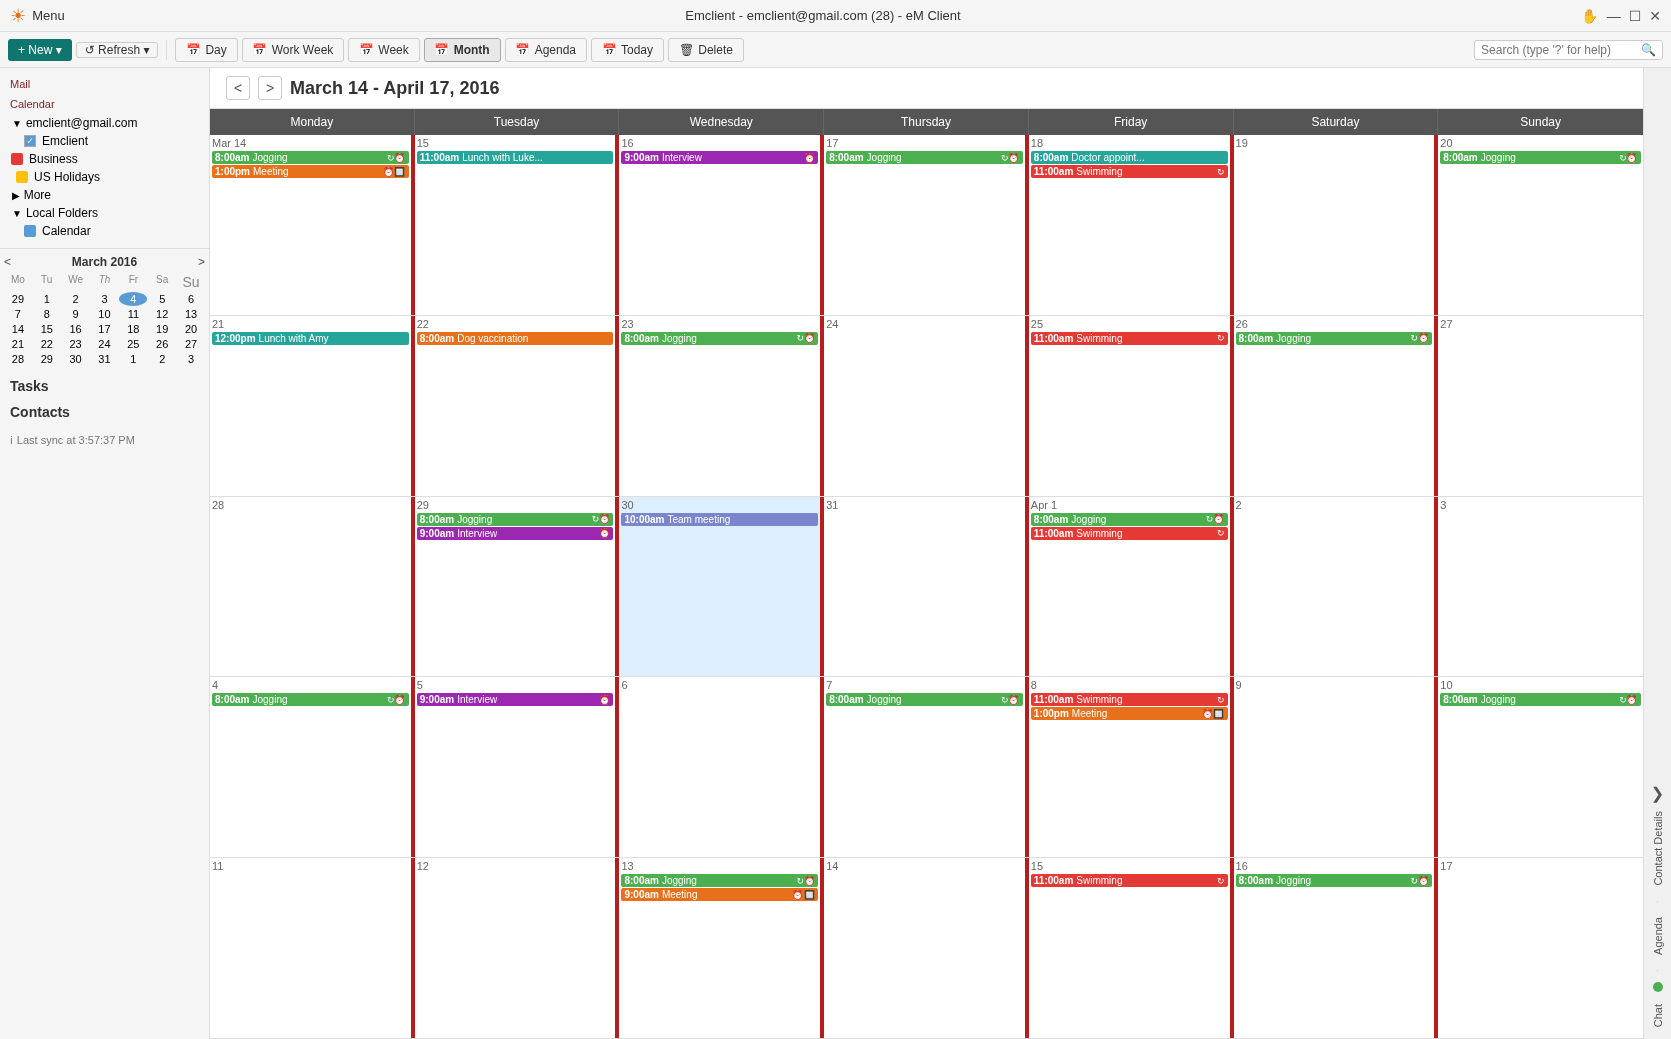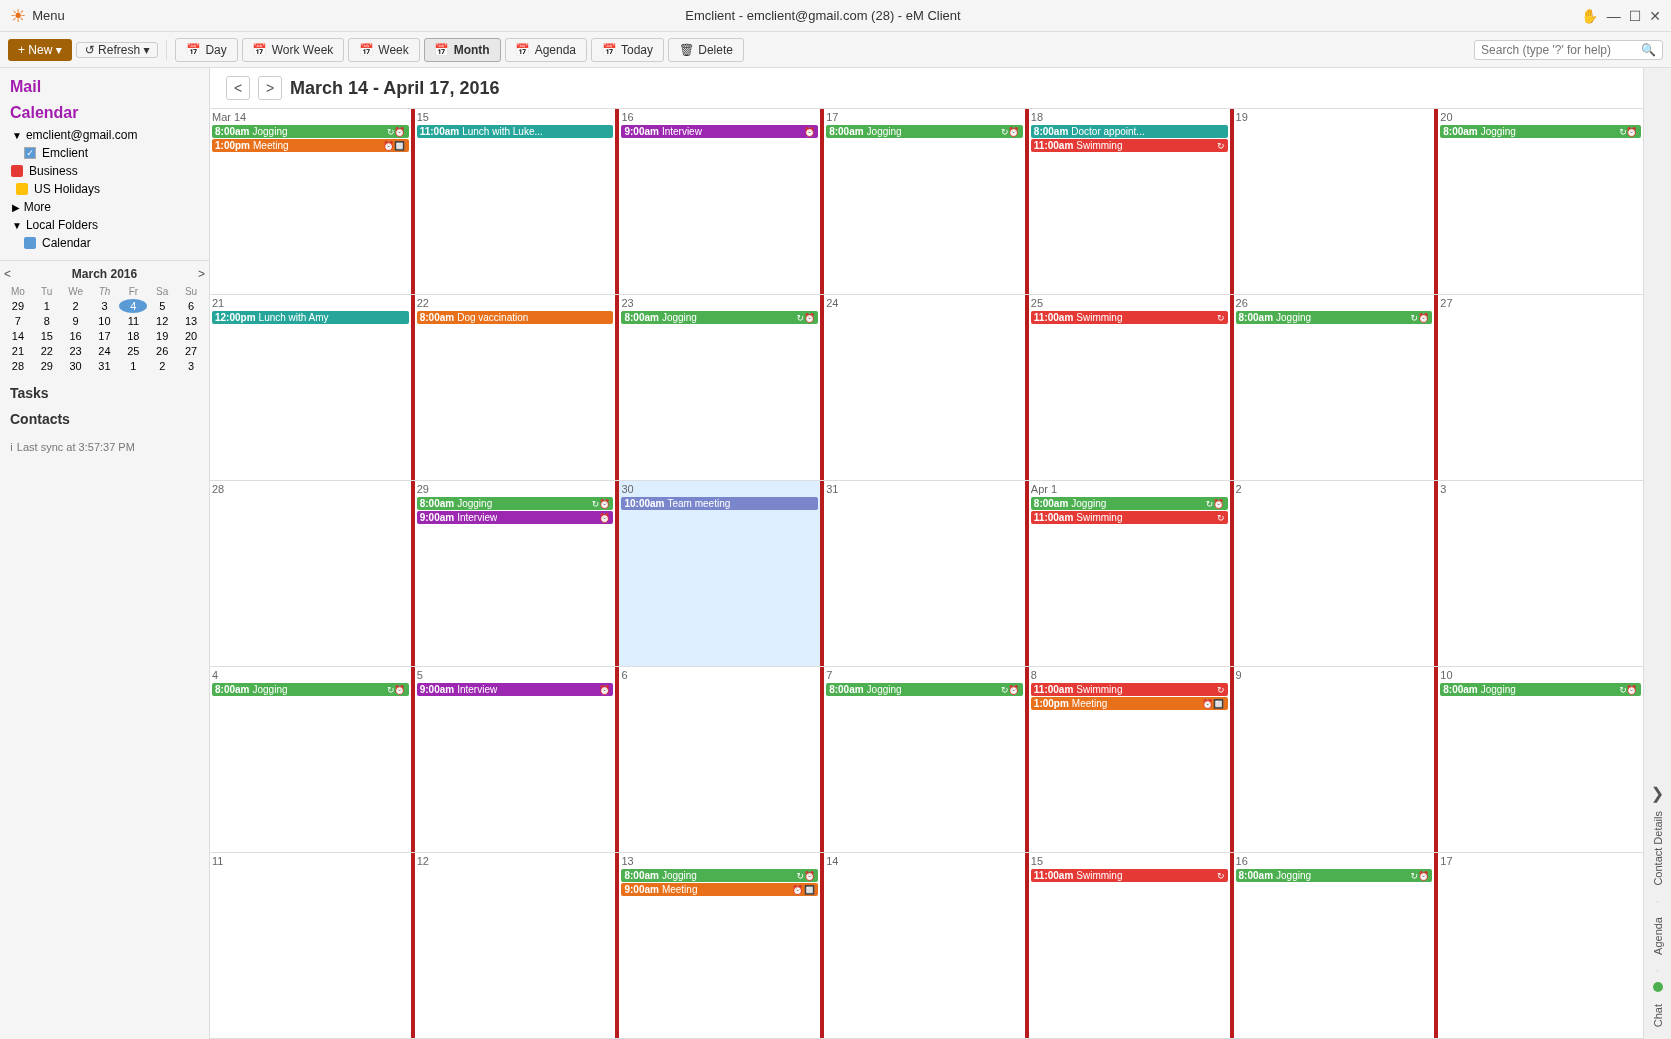--- a/index.html
+++ b/index.html
@@ -8,34 +8,34 @@
     
     .titlebar { display: flex; align-items: center; background: #f5f5f5; border-bottom: 1px solid #ddd; height: 32px; padding: 0 10px; }
     .titlebar-logo { color: #e8701a; font-size: 18px; margin-right: 6px; }
     .titlebar-menu { font-size: 13px; color: #333; }
     .titlebar-title { flex: 1; text-align: center; font-size: 13px; color: #333; }
     .titlebar-controls { display: flex; gap: 8px; }
     .titlebar-controls span { cursor: pointer; font-size: 14px; color: #555; }
 
     
     .toolbar { display: flex; align-items: center; background: #f5f5f5; border-bottom: 1px solid #ddd; height: 36px; padding: 0 8px; gap: 4px; }
-    .btn-new { background: #a16207; color: white; border: none; padding: 4px 10px; border-radius: 3px; cursor: pointer; font-size: 12px; display: flex; align-items: center; gap: 4px; }
+    .btn-new { background: #0f766e; color: white; border: none; padding: 4px 10px; border-radius: 3px; cursor: pointer; font-size: 12px; display: flex; align-items: center; gap: 4px; }
     .btn-refresh { background: none; border: 1px solid #ccc; padding: 0 8px; border-radius: 3px; cursor: pointer; font-size: 12px; color: #333; }
     .toolbar-sep { flex: 0 0 1px; background: #ddd; height: 20px; margin: 0 4px; }
     .toolbar-nav-btn { background: none; border: 1px solid #ccc; padding: 4px 10px; border-radius: 3px; cursor: pointer; font-size: 12px; color: #333; display: flex; align-items: center; gap: 4px; }
     .toolbar-nav-btn.active { background: #e8e8e8; border-color: #aaa; font-weight: bold; }
     .toolbar-search { margin-left: auto; display: flex; align-items: center; border: 1px solid #ccc; border-radius: 3px; padding: 2px 6px; background: white; }
     .toolbar-search input { border: none; outline: none; font-size: 12px; color: #999; width: 160px; }
 
     
     .main { display: flex; flex: 1; overflow: hidden; }
 
     
     .sidebar { width: 210px; background: #f5f5f5; border-right: 1px solid #ddd; display: flex; flex-direction: column; overflow-y: auto; padding: 6px 0; }
-    .sidebar-section-title { font-size: 16px; font-weight: bold; color: #a21caf; padding: 4px 10px; }
+    .sidebar-section-title { font-size: 11px; font-weight: normal; color: #7f1d1d; padding: 4px 10px; }
     .sidebar-item { display: flex; align-items: center; padding: 2px 12px; cursor: pointer; font-size: 12px; }
     .sidebar-item .color-box { width: 12px; height: 12px; border-radius: 2px; margin-right: 6px; flex-shrink: 0; }
     .mini-cal { padding: 4px; }
     .mini-cal-header { display: flex; align-items: center; justify-content: space-between; font-size: 12px; font-weight: bold; color: #333; margin-bottom: 4px; }
     .mini-cal-header button { background: none; border: none; cursor: pointer; font-size: 12px; color: #555; }
     .mini-cal-grid { display: grid; grid-template-columns: repeat(7, 1fr); gap: 1px; }
     .mini-cal-grid .day-header { text-align: center; font-size: 10px; color: #888; padding: 1px; }
     .mini-cal-grid .day { text-align: center; font-size: 11px; padding: 1px; cursor: pointer; border-radius: 2px; }
     .sidebar-nav { display: flex; flex-direction: column; gap: 2px; padding: 4px 0; }
     .sidebar-nav-item { font-size: 14px; font-weight: bold; color: #333; padding: 4px 10px; cursor: pointer; }
@@ -172,21 +172,21 @@
         <span>March 2016</span>
         <button>&gt;</button>
       </div>
       <div class="mini-cal-grid" id="mini-cal-grid">
           <div class="day-header" style="text-align: center; font-size: 10px; color: rgb(136, 136, 136); padding: 1px;">Mo</div>
           <div class="day-header" style="text-align: center; font-size: 10px; color: rgb(136, 136, 136); padding: 1px;">Tu</div>
           <div class="day-header" style="text-align: center; font-size: 10px; color: rgb(136, 136, 136); padding: 1px;">We</div>
           <div class="day-header" style="text-align: center; font-size: 10px; color: rgb(136, 136, 136); padding: 1px; font-style: italic;">Th</div>
           <div class="day-header" style="text-align: center; font-size: 10px; color: rgb(136, 136, 136); padding: 1px;">Fr</div>
           <div class="day-header" style="text-align: center; font-size: 10px; color: rgb(136, 136, 136); padding: 1px;">Sa</div>
-          <div class="day-header" style="text-align: center; font-size: 10px; color: rgb(136, 136, 136); padding: 1px;">Su</div>
+          <div class="day-header" style="text-align: center; font-size: 14px; color: rgb(136, 136, 136); padding: 1px;">Su</div>
           <div class="day" style="text-align: center; font-size: 11px; padding: 1px; cursor: pointer; border-radius: 2px;">29</div>
           <div class="day" style="text-align: center; font-size: 11px; padding: 1px; cursor: pointer; border-radius: 2px;">1</div>
           <div class="day" style="text-align: center; font-size: 11px; padding: 1px; cursor: pointer; border-radius: 2px;">2</div>
           <div class="day" style="text-align: center; font-size: 11px; padding: 1px; cursor: pointer; border-radius: 2px;">3</div>
           <div class="day" style="text-align: center; font-size: 11px; padding: 1px; cursor: pointer; border-radius: 50%; background: rgb(91, 155, 213); color: white;">4</div>
           <div class="day" style="text-align: center; font-size: 11px; padding: 1px; cursor: pointer; border-radius: 2px;">5</div>
           <div class="day" style="text-align: center; font-size: 11px; padding: 1px; cursor: pointer; border-radius: 2px;">6</div>
           <div class="day" style="text-align: center; font-size: 11px; padding: 1px; cursor: pointer; border-radius: 2px;">7</div>
           <div class="day" style="text-align: center; font-size: 11px; padding: 1px; cursor: pointer; border-radius: 2px;">8</div>
           <div class="day" style="text-align: center; font-size: 11px; padding: 1px; cursor: pointer; border-radius: 2px;">9</div>
@@ -228,20 +228,29 @@
     </div>
   </div>
 
   <div class="calendar-area">
     <div class="calendar-header">
       <button class="cal-nav-btn">&lt;</button>
       <button class="cal-nav-btn">&gt;</button>
       <span class="cal-date-range">March 14 - April 17, 2016</span>
     </div>
     <div class="calendar-grid">
+      <div class="day-headers" id="day-headers">
+          <div class="day-header-cell">Monday</div>
+          <div class="day-header-cell">Tuesday</div>
+          <div class="day-header-cell">Wednesday</div>
+          <div class="day-header-cell">Thursday</div>
+          <div class="day-header-cell">Friday</div>
+          <div class="day-header-cell">Saturday</div>
+          <div class="day-header-cell">Sunday</div>
+        </div>
       <div class="weeks-container" id="weeks-container">
           <div class="week-row">
             <div class="day-cell">
               <div class="day-number">Mar 14</div>
               <div class="event green">
                 <span class="event-time">8:00am</span>
                 <span class="event-title">Jogging</span>
                 <span class="event-icons">↻⏰</span>
               </div>
               <div class="event orange">

